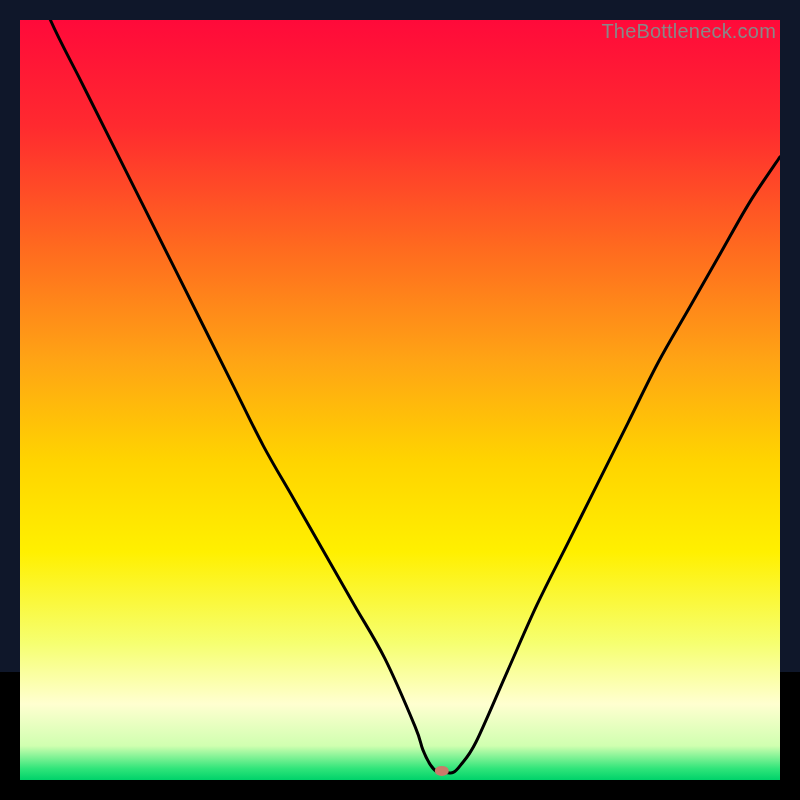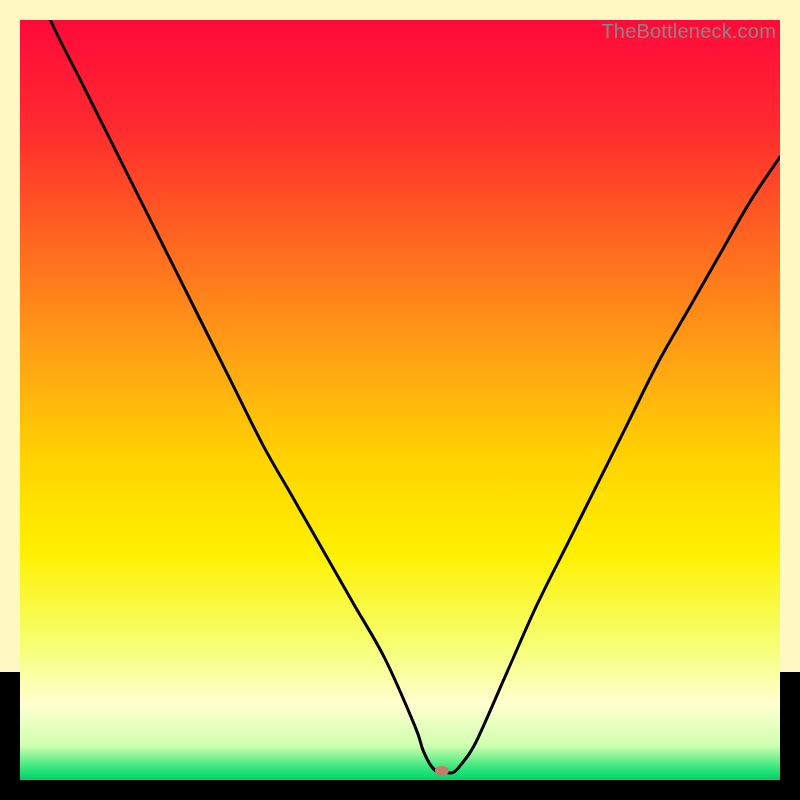--- a/index.html
+++ b/index.html
@@ -8,21 +8,21 @@
     width: 800px;
     height: 800px;
     background: #000;
     overflow: hidden;
     font-family: Arial, Helvetica, sans-serif;
   }
   .stage {
     position: relative;
     width: 800px;
     height: 672px;
-    background: #fef9c3;
+    background: #0f172a;
   }
   .plot {
     position: absolute;
     left: 20px;
     top: 20px;
     width: 760px;
     height: 760px;
     overflow: hidden;
   }
   .attribution {

